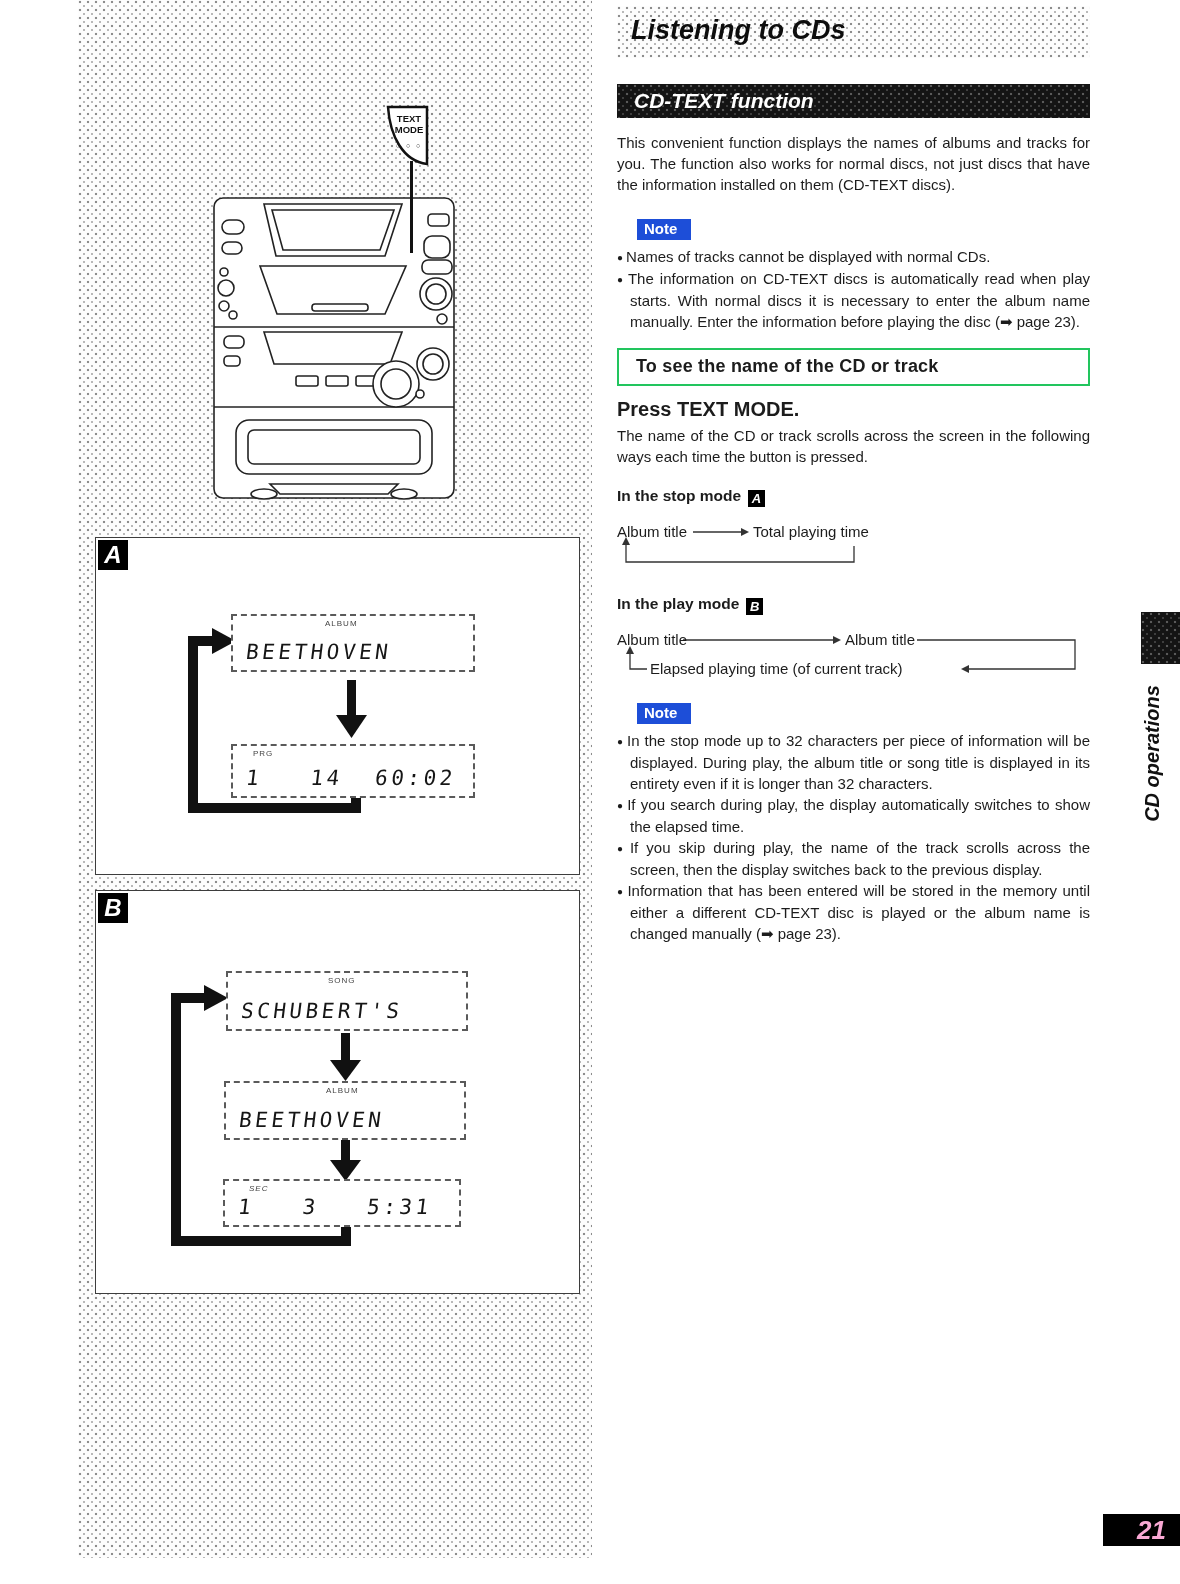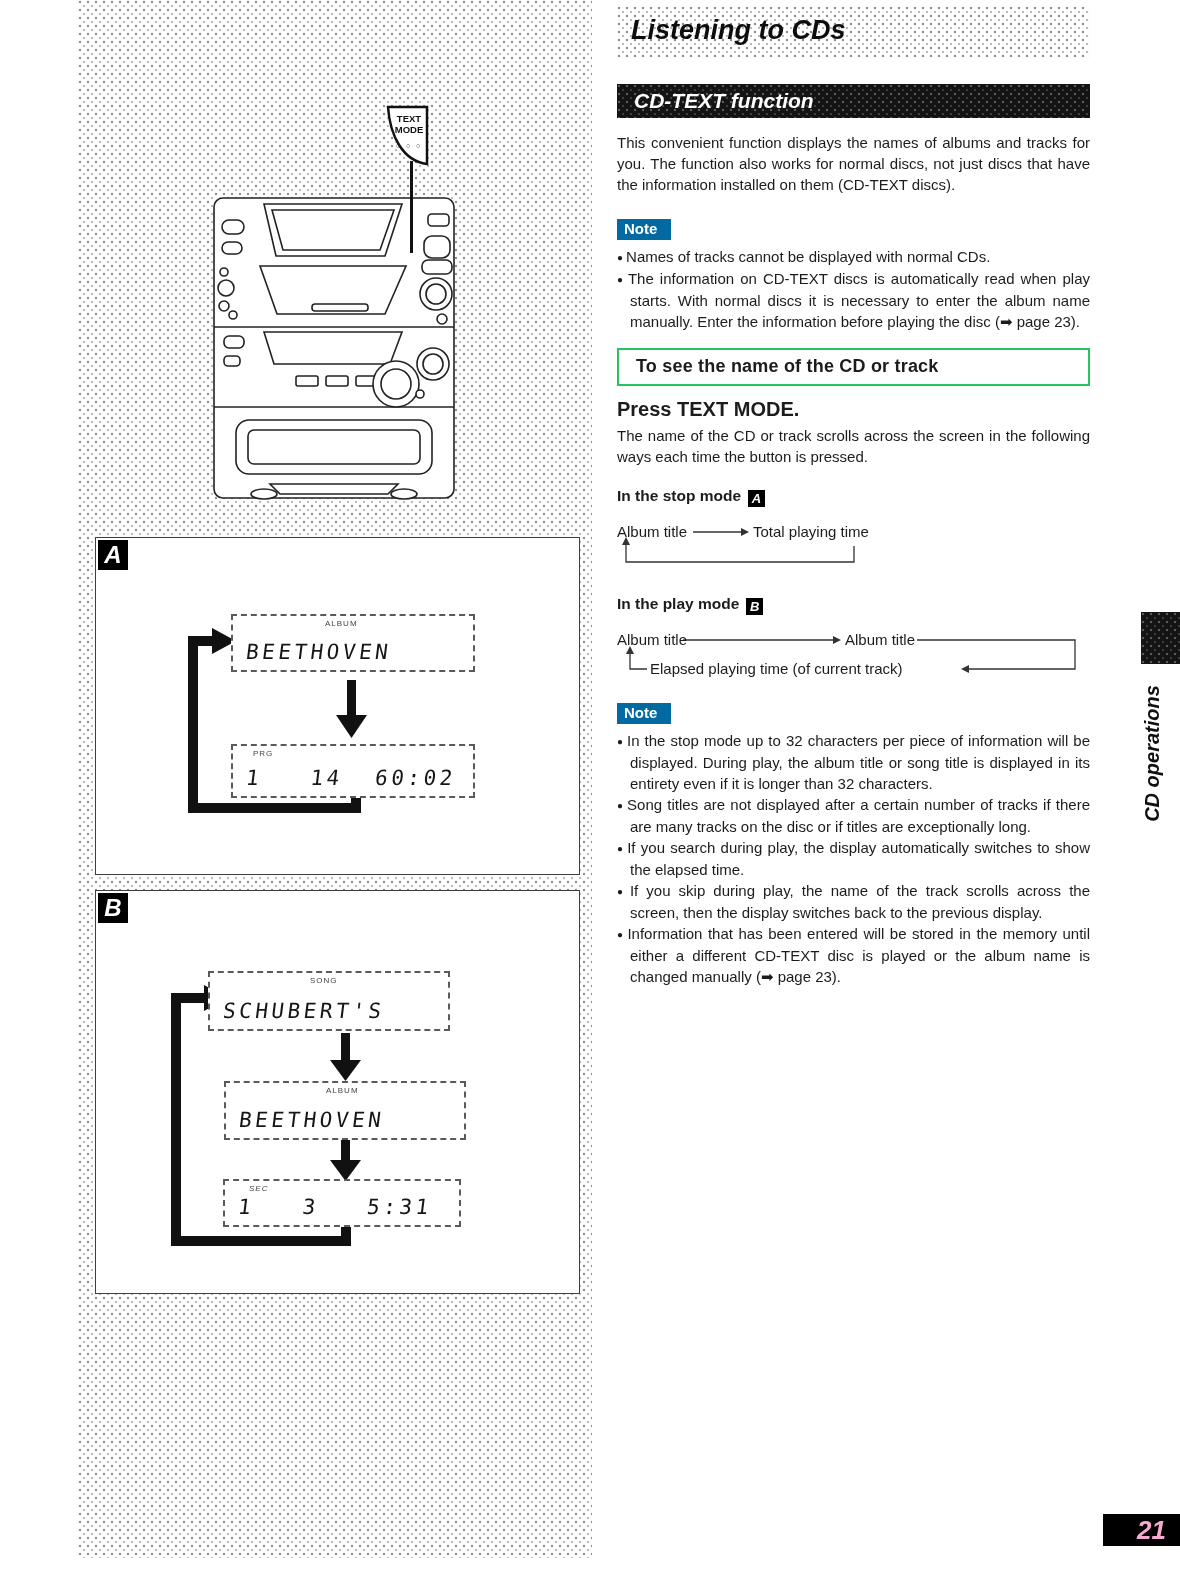--- a/index.html
+++ b/index.html
@@ -24,22 +24,22 @@
 
   .abs{position:absolute;}
 
   
   .rcol{position:absolute;left:617px;top:0;width:473px;}
   .headband{height:52px;margin-top:6px;}
   .headband .title{font-size:27px;font-weight:700;font-style:italic;color:#0d0d0d;padding:9px 0 0 14px;}
   .banner{height:34px;margin-top:26px;}
   .banner .title{font-size:21px;font-weight:700;font-style:italic;color:#fff;padding:5px 0 0 17px;}
   .para{font-size:15px;line-height:21px;text-align:justify;margin-top:14px;}
-  .notebadge{display:inline-block;background:#0369a1;color:#fff;font-weight:700;font-size:15px;
-             line-height:20px;padding:0 14px 1px 7px;margin-top:24px;}
+  .notebadge{display:inline-block;background:#1d4ed8;color:#fff;font-weight:700;font-size:15px;
+             line-height:20px;padding:0 14px 1px 7px;margin-top:24px;margin-left:20px;}
   .bullets{list-style:none;margin:6px 0 0 0;padding:0;font-size:15px;line-height:21px;text-align:justify;}
   .bullets li{padding-left:13px;text-indent:-13px;}
   .bullets li::before{content:"\25CF";font-size:10px;margin-right:3px;vertical-align:1px;}
   .boxhead{border:2px solid #22c55e;margin-top:16px;padding:6px 0 7px 17px;
            font-size:18px;font-weight:700;letter-spacing:.2px;}
   .stephead{font-size:20px;font-weight:700;margin-top:12px;}
   .modelabel{font-size:15.5px;font-weight:700;margin-top:20px;}
   .marker{display:inline-flex;width:17px;height:17px;background:#000;color:#fff;font-size:13px;
           font-style:italic;font-weight:700;align-items:center;justify-content:center;
           vertical-align:-2px;margin-left:7px;}
@@ -153,21 +153,21 @@
   <div class="flowbox" style="left:95px;top:890px;width:483px;height:402px;">
     <div class="corner">B</div>
     <svg class="abs" style="left:0;top:0;" width="483" height="402" viewBox="0 0 483 402" fill="none" stroke="#111">
       <polyline points="110,107 80,107 80,350 250,350 250,332" stroke-width="10"></polyline>
       <polygon points="108,94 132,107 108,120" fill="#111" stroke="none"></polygon>
       <rect x="245" y="142" width="9" height="28" fill="#111" stroke="none"></rect>
       <polygon points="234,169 265,169 249.5,190" fill="#111" stroke="none"></polygon>
       <rect x="245" y="248" width="9" height="22" fill="#111" stroke="none"></rect>
       <polygon points="234,269 265,269 249.5,290" fill="#111" stroke="none"></polygon>
     </svg>
-    <div class="lcd" style="left:112px;top:80px;width:238px;height:56px;">
+    <div class="lcd" style="left:130px;top:80px;width:238px;height:56px;">
       <span class="lcd-ind" style="left:100px;">SONG</span>
       <span class="lcd-text">SCHUBERT'S</span>
     </div>
     <div class="lcd" style="left:128px;top:190px;width:238px;height:55px;">
       <span class="lcd-ind" style="left:100px;">ALBUM</span>
       <span class="lcd-text">BEETHOVEN</span>
     </div>
     <div class="lcd" style="left:127px;top:288px;width:234px;height:44px;">
       <span class="lcd-ind" style="left:24px;font-style:italic;">SEC</span>
       <span class="lcd-text">1   3   5:31</span>
@@ -226,21 +226,20 @@
         <polygon points="9,25 13,17 17,25" fill="#333" stroke="none"></polygon>
       </svg>
       <span class="t" style="left:0;top:2px;">Album title</span>
       <span class="t" style="left:228px;top:2px;">Album title</span>
       <span class="t" style="left:33px;top:31px;">Elapsed playing time (of current track)</span>
     </div>
 
     <div><span class="notebadge" style="margin-top:12px;">Note</span></div>
     <ul class="bullets">
       <li>In the stop mode up to 32 characters per piece of information will be displayed. During play, the album title or song title is displayed in its entirety even if it is longer than 32 characters.</li>
-      <li>Song titles are not displayed after a certain number of tracks if there are many tracks on the disc or if titles are exceptionally long.</li>
       <li>If you search during play, the display automatically switches to show the elapsed time.</li>
       <li>If you skip during play, the name of the track scrolls across the screen, then the display switches back to the previous display.</li>
       <li>Information that has been entered will be stored in the memory until either a different CD-TEXT disc is played or the album name is changed manually (➡ page 23).</li>
     </ul>
   </div>
 
   <div class="sidetab-sq halftone-dark"></div>
   <div class="sidetab">CD operations</div>
 
   <div class="pagenum">21</div>

